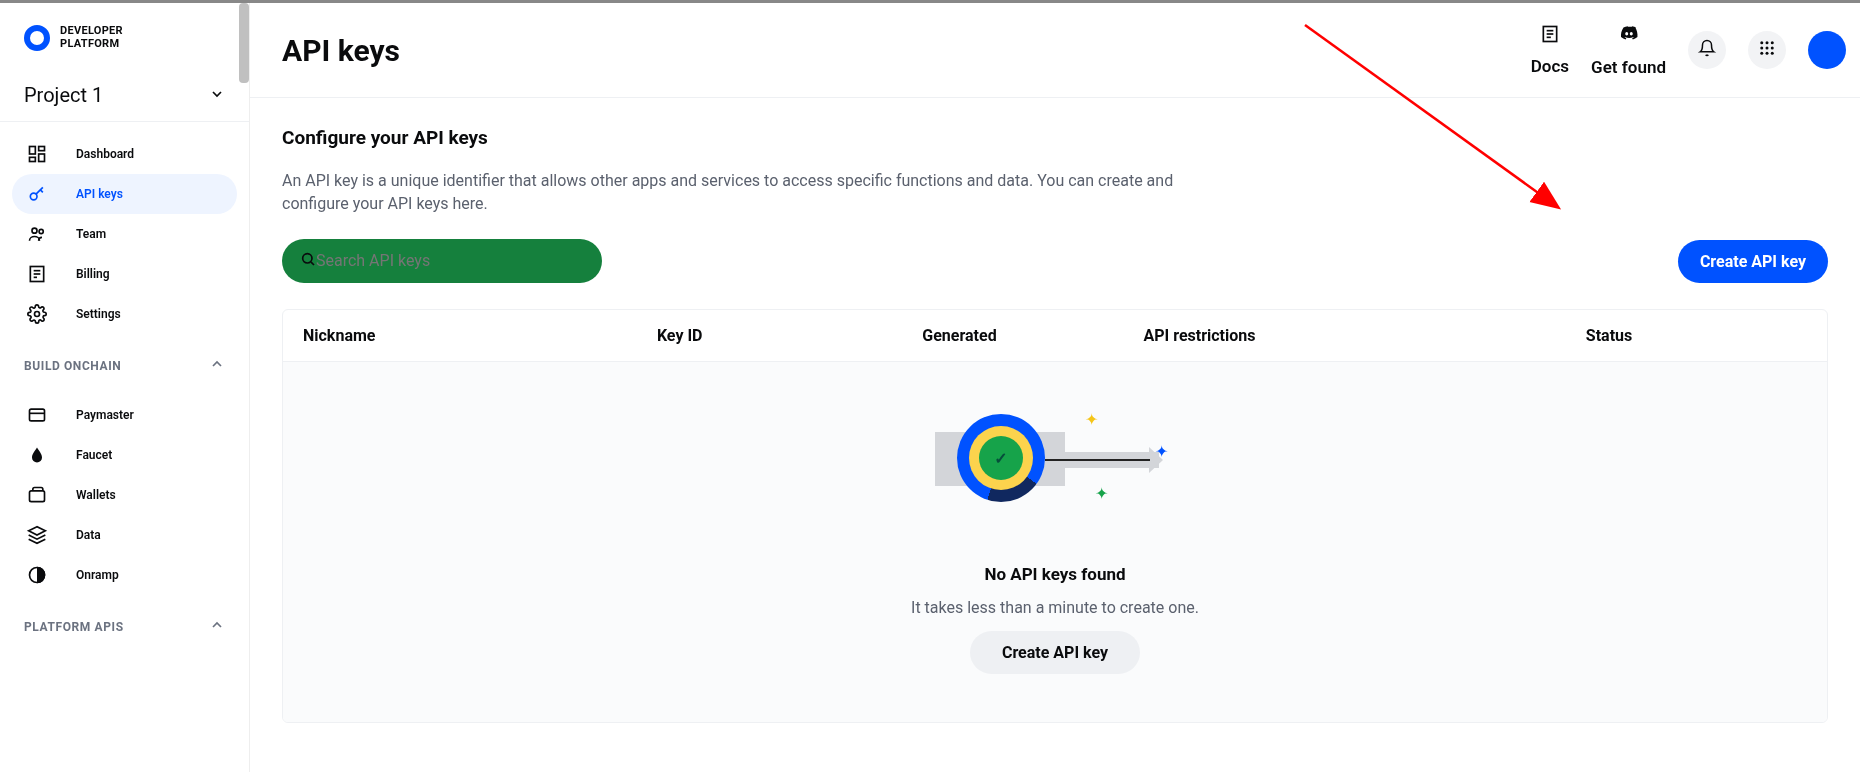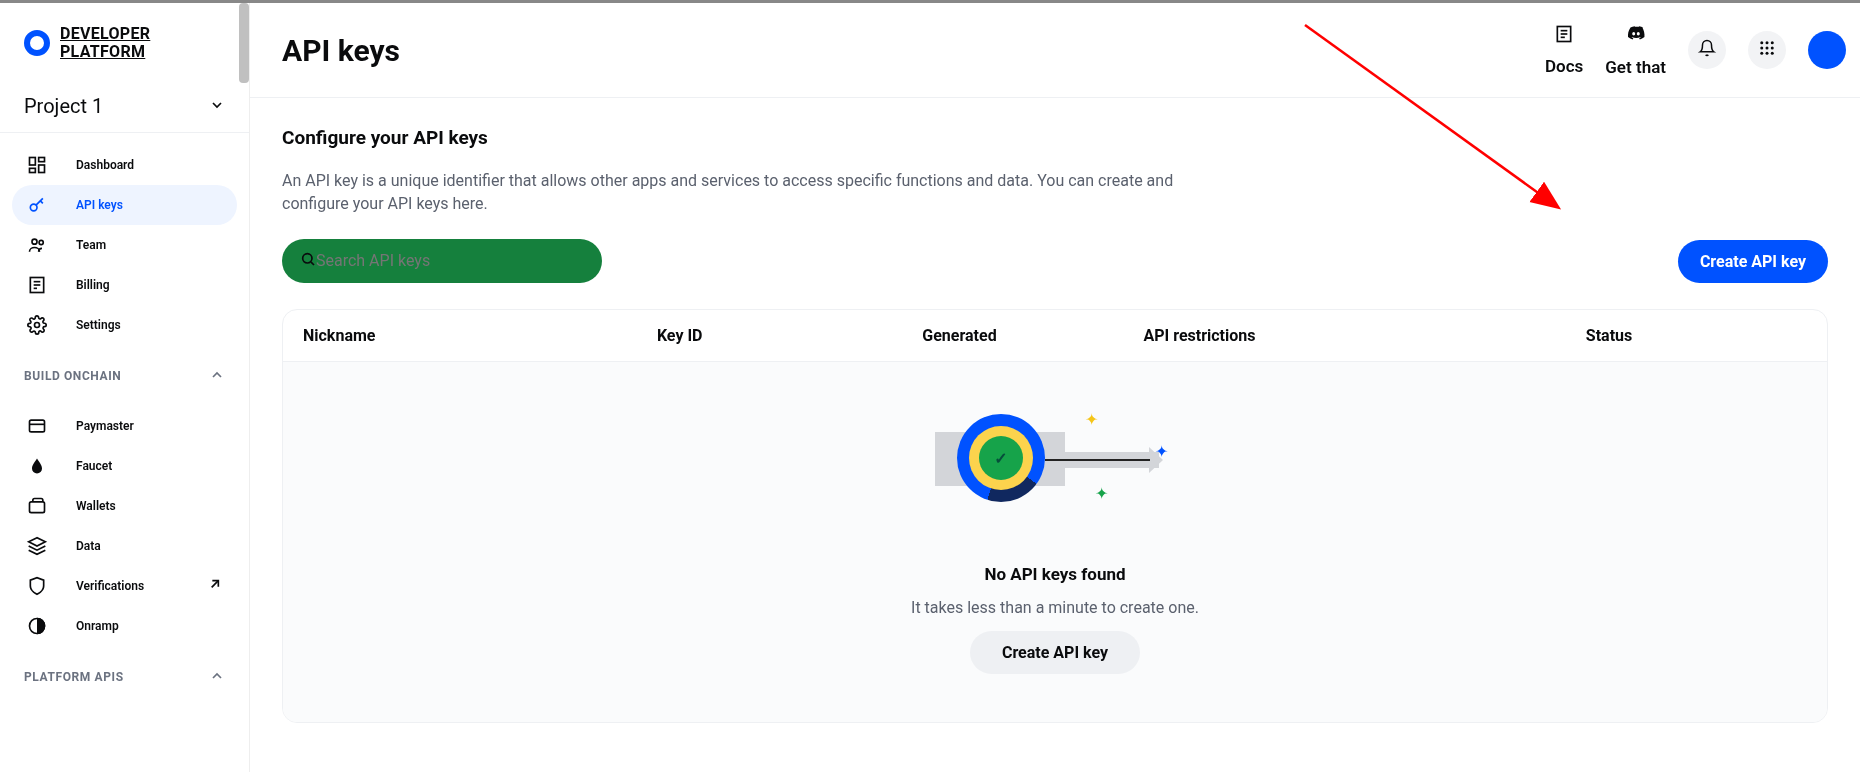--- a/index.html
+++ b/index.html
@@ -3,21 +3,21 @@
 <meta charset="utf-8">
 <style>
 * { margin:0; padding:0; box-sizing:border-box; font-family:-apple-system,BlinkMacSystemFont,"Segoe UI",Roboto,sans-serif; }
 body { background:#fff; color:#0a0b0d; width:1860px; height:772px; overflow:hidden; position:relative; }
 .app { display:flex; height:100%; border-top:3px solid #888; }
 
 .sidebar { width:250px; min-width:250px; background:#fff; border-right:1px solid #eee; display:flex; flex-direction:column; overflow-y:auto; position:relative; }
 .sidebar::after { content:""; position:absolute; right:0; top:0; width:10px; height:80px; background:#c0c0c0; border-radius:4px; }
 .brand { display:flex; align-items:center; gap:10px; padding:22px 24px 18px; }
 .brand-logo { width:26px; height:26px; border:6px solid #0052ff; border-radius:50%; }
-.brand-text { font-size:16px; font-weight:700; letter-spacing:.3px; line-height:1.15;text-decoration:underline; }
+.brand-text { font-size:11px; font-weight:700; letter-spacing:.3px; line-height:1.15; }
 .project-row { display:flex; align-items:center; justify-content:space-between; padding:14px 24px; border-bottom:1px solid #eef0f3; cursor:pointer; }
 .project-row span { font-weight:400; font-size:20px; }
 .nav { padding:12px 12px 0; }
 .nav-item { display:flex; align-items:center; gap:28px; padding:10px 14px; border-radius:24px; font-size:12px; font-weight:600; cursor:pointer; }
 .nav-item.active { background:#eef4ff; color:#0052ff; }
 .nav-item .ico { width:22px; display:flex; justify-content:center; color:inherit; }
 .nav-item.active .ico { color:#0052ff; }
 .nav-item .ext { margin-left:auto; }
 .section-hdr { display:flex; align-items:center; justify-content:space-between; padding:22px 24px 8px; font-size:12px; font-weight:700; letter-spacing:.6px; color:#6b7280; cursor:pointer; }
 
@@ -31,21 +31,21 @@
 
 .content { padding:28px 32px; overflow-y:auto; }
 .subhead { font-size:19px; font-weight:700; margin-bottom:16px; }
 .desc { color:#5b616e; font-size:16px; max-width:920px; line-height:1.45; margin-bottom:24px;margin-top:20px; }
 .row-between { display:flex; align-items:center; justify-content:space-between; gap:24px; margin-bottom:26px; }
 .search { flex:0 0 320px; display:flex; align-items:flex-start; gap:0; background:#15803d; border-radius:26px; padding:12px 18px; }
 .search input { border:none; background:transparent; outline:none; font-size:16px; flex:1; }
 .btn-primary { background:#0052ff; color:#fff; border:none; font-weight:700; font-size:16px; padding:12px 22px; border-radius:26px; cursor:pointer; }
 .btn-secondary { background:#eef0f3; color:#0a0b0d; border:none; font-weight:700; font-size:16px; padding:12px 32px; border-radius:26px; cursor:pointer; }
 
-.table-card { border:1px solid #eef0f3; border-radius:15px; overflow:hidden; }
+.table-card { border:1px solid #eef0f3; border-radius:6px; overflow:hidden; }
 .table-head { display:grid; grid-template-columns:1.6fr 1.2fr 1fr 2fr 1fr; padding:16px 20px; font-size:16px; font-weight:700; color:#0a0b0d; border-bottom:1px solid #eef0f3; }
 .empty { background:#fafbfc; padding:40px 20px 48px; display:flex; flex-direction:column; align-items:center; gap:14px; }
 .empty-title { font-weight:700; font-size:17px;margin-top:38px; }
 .empty-sub { color:#5b616e; font-size:16px; }
 
 .illus { width:240px; height:110px; position:relative; }
 .key-bar-bg { position:absolute; left:0; top:30px; width:130px; height:54px; background:#d3d5d9; }
 .ring-outer { position:absolute; left:22px; top:12px; width:88px; height:88px; border-radius:50%; background:conic-gradient(#0052ff 0 35%, #10285f 35% 55%, #0052ff 55% 100%); }
 .ring-mid { position:absolute; left:34px; top:24px; width:64px; height:64px; border-radius:50%; background:#fcd34d; }
 .ring-core { position:absolute; left:44px; top:34px; width:44px; height:44px; border-radius:50%; background:#16a34a; display:flex; align-items:center; justify-content:center; color:#064e3b; font-weight:900; }
@@ -171,32 +171,20 @@
       </div>
       <div class="nav-item">
         <span class="ico">
             <svg width="20" height="20" viewBox="0 0 24 24" fill="none" stroke="currentColor" stroke-width="2">
               <polygon points="12 2 2 7 12 12 22 7 12 2"></polygon>
               <polyline points="2 17 12 22 22 17"></polyline>
               <polyline points="2 12 12 17 22 12"></polyline>
             </svg>
           </span>
         <span>Data</span>
-      </div>
-      <div class="nav-item">
-        <span class="ico">
-            <svg width="20" height="20" viewBox="0 0 24 24" fill="none" stroke="currentColor" stroke-width="2">
-              <path d="M12 22s8-4 8-10V5l-8-3-8 3v7c0 6 8 10 8 10z"></path>
-            </svg>
-          </span>
-        <span>Verifications</span>
-        <span class="ext"><svg width="16" height="16" viewBox="0 0 24 24" fill="none" stroke="currentColor" stroke-width="2.5">
-              <line x1="7" y1="17" x2="17" y2="7"></line>
-              <polyline points="8 7 17 7 17 16"></polyline>
-            </svg></span>
       </div>
       <div class="nav-item">
         <span class="ico">
             <svg width="20" height="20" viewBox="0 0 24 24" fill="none" stroke="currentColor" stroke-width="2">
               <circle cx="12" cy="12" r="9"></circle>
               <path d="M12 3a9 9 0 0 1 0 18" fill="currentColor"></path>
             </svg>
           </span>
         <span>Onramp</span>
       </div>
@@ -220,21 +208,21 @@
                 <line x1="8" y1="8" x2="16" y2="8"></line>
                 <line x1="8" y1="12" x2="16" y2="12"></line>
                 <line x1="8" y1="16" x2="13" y2="16"></line>
               </svg></span>
           <span>Docs</span>
         </div>
         <div class="top-link">
           <span><svg width="22" height="22" viewBox="0 0 24 24" fill="currentColor">
                 <path d="M20 5c-1.5-.7-3-1.2-4.6-1.4l-.3.6c-1.4-.2-2.8-.2-4.2 0l-.3-.6C9 3.8 7.5 4.3 6 5 3.6 8.6 3 12 3.3 15.4c1.7 1.3 3.4 2 5 2.5l.8-1.3c-.7-.3-1.3-.6-1.9-1l.4-.3c3 1.4 6.3 1.4 9.3 0l.4.3c-.6.4-1.2.7-1.9 1l.8 1.3c1.6-.5 3.3-1.2 5-2.5.4-4-.6-7.4-2.2-10.4zM9.5 13.5c-.9 0-1.6-.8-1.6-1.8s.7-1.8 1.6-1.8 1.6.8 1.6 1.8-.7 1.8-1.6 1.8zm5 0c-.9 0-1.6-.8-1.6-1.8s.7-1.8 1.6-1.8 1.6.8 1.6 1.8-.7 1.8-1.6 1.8z"></path>
               </svg></span>
-          <span>Get that</span>
+          <span>Get found</span>
         </div>
         <div class="icon-btn">
           <span><svg width="18" height="18" viewBox="0 0 24 24" fill="none" stroke="currentColor" stroke-width="2">
                 <path d="M18 8a6 6 0 1 0-12 0c0 7-3 9-3 9h18s-3-2-3-9"></path>
                 <path d="M13.7 21a2 2 0 0 1-3.4 0"></path>
               </svg></span>
         </div>
         <div class="icon-btn">
           <span><svg width="18" height="18" viewBox="0 0 24 24" fill="currentColor">
                 <circle cx="5" cy="5" r="2"></circle>

